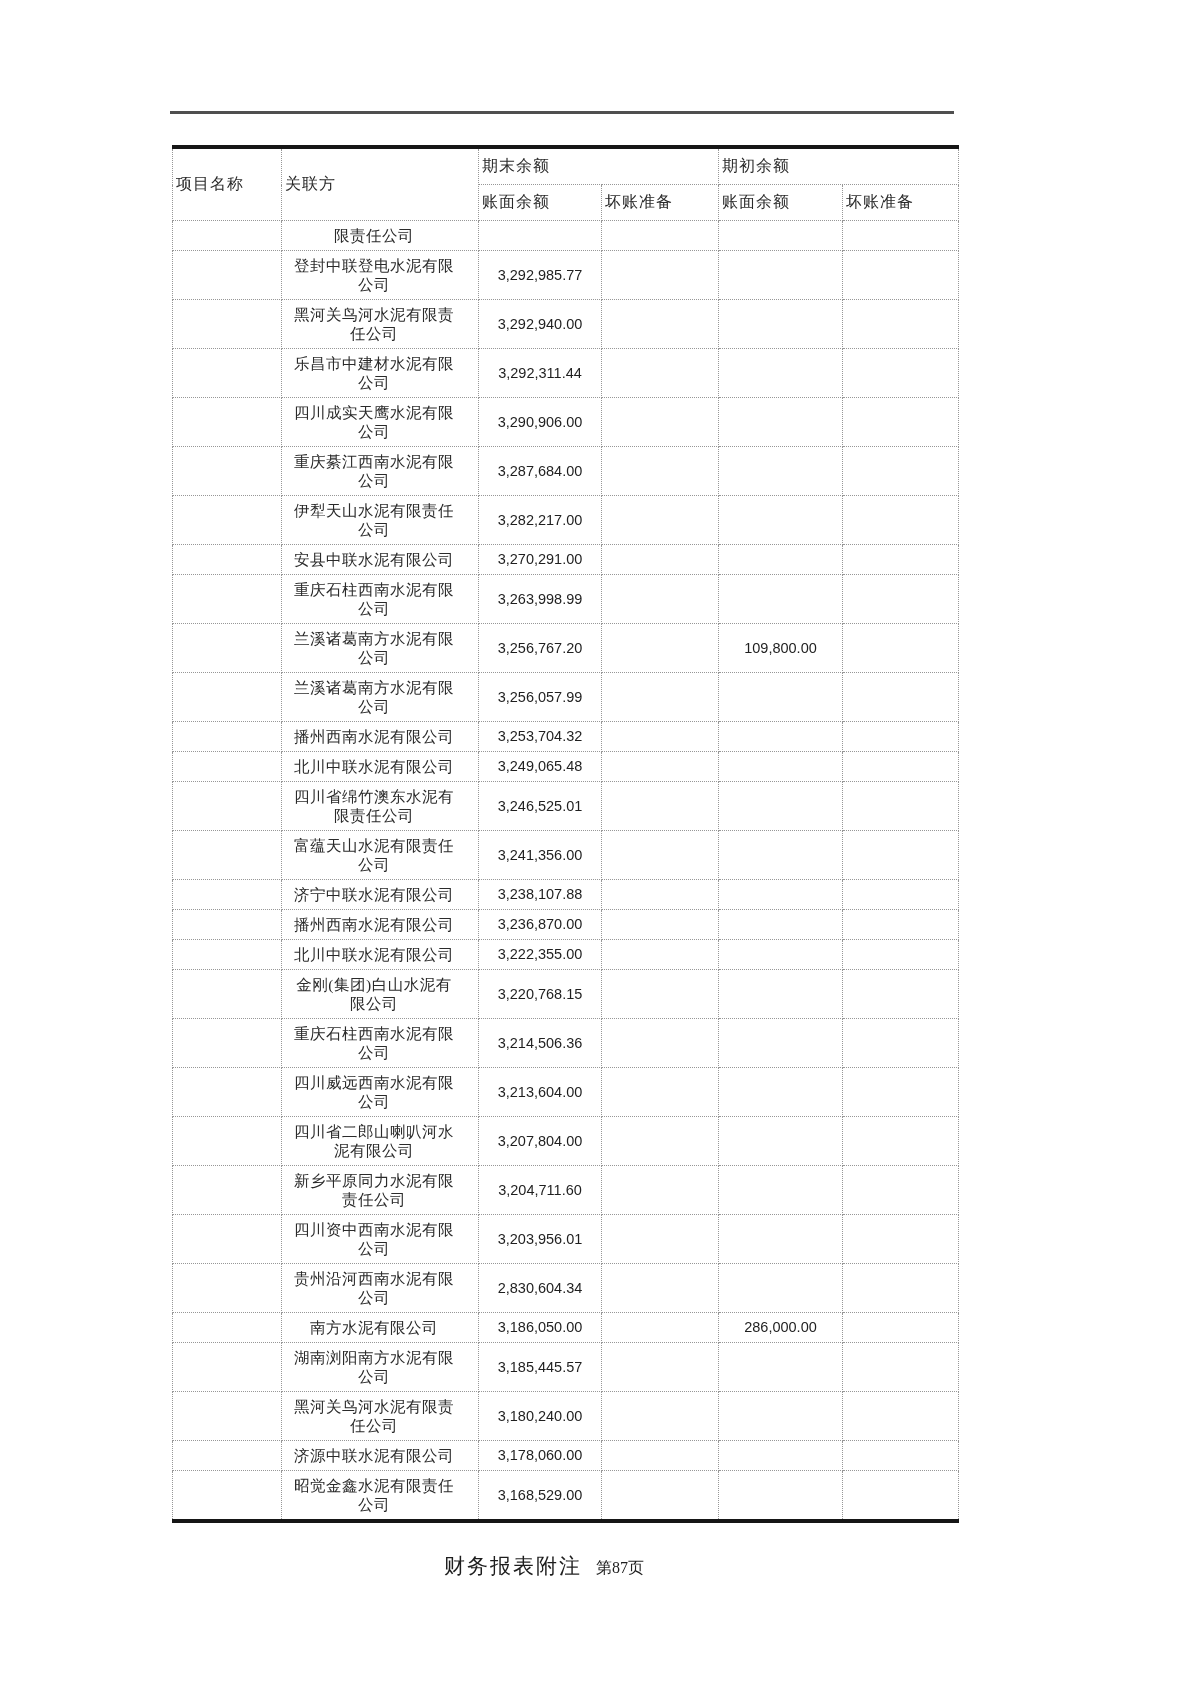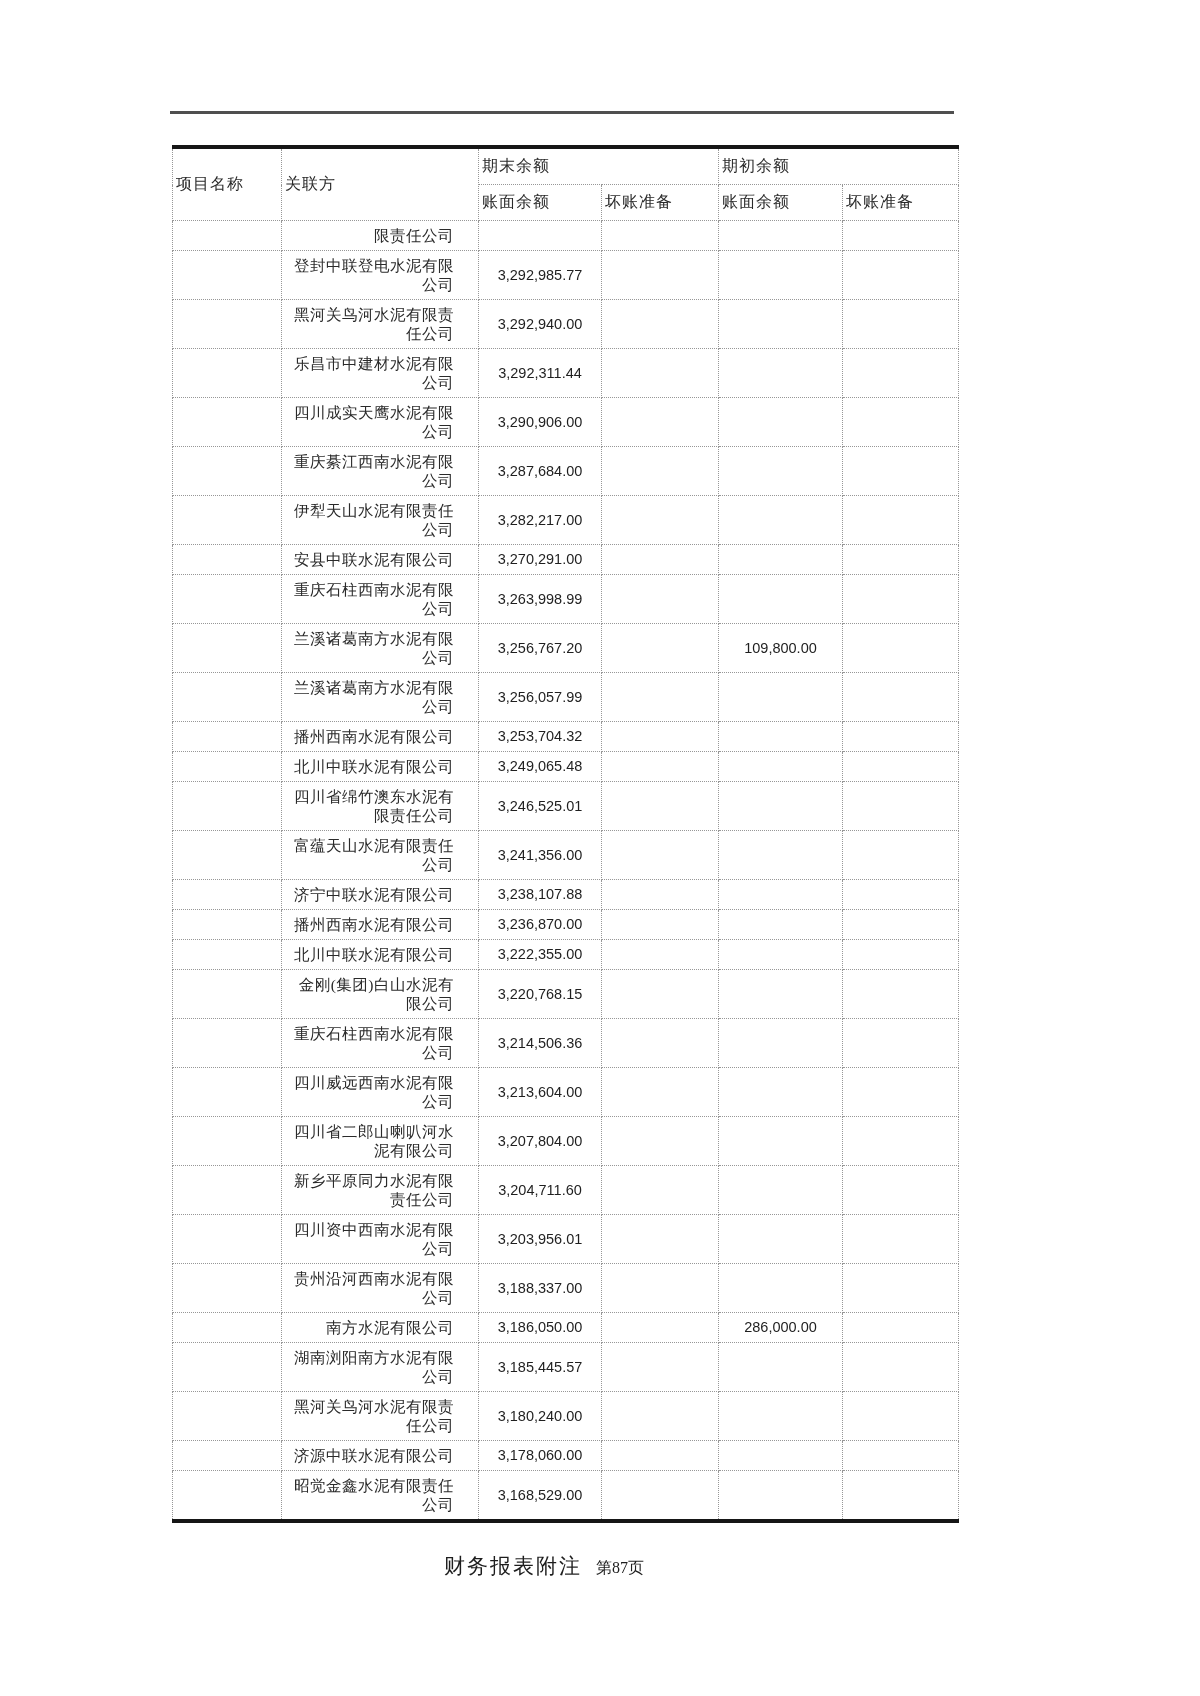--- a/index.html
+++ b/index.html
@@ -46,21 +46,21 @@
     color: #2a2a2a;
     letter-spacing: 1px;
   }
   .sheet-table td {
     font-size: 15.5px;
     line-height: 19px;
     padding: 5px 4px;
     color: #2a2a2a;
   }
   .sheet-table td.cell-name {
-    text-align: right;
+    text-align: center;
     padding-left: 12px;
     padding-right: 24px;
     letter-spacing: 0.5px;
   }
   .sheet-table td.cell-num {
     text-align: center;
     font-family: "Liberation Sans", sans-serif;
     font-size: 14.5px;
     color: #1f1f1f;
   }
@@ -324,21 +324,21 @@
     <td class="cell-name">四川资中西南水泥有限公司</td>
     <td class="cell-num">3,203,956.01</td>
     <td class="cell-num"></td>
     <td class="cell-num"></td>
     <td class="cell-num"></td>
   </tr>
 
   <tr>
     <td class="cell-name"></td>
     <td class="cell-name">贵州沿河西南水泥有限公司</td>
-    <td class="cell-num">3,188,337.00</td>
+    <td class="cell-num">2,830,604.34</td>
     <td class="cell-num"></td>
     <td class="cell-num"></td>
     <td class="cell-num"></td>
   </tr>
 
   <tr>
     <td class="cell-name"></td>
     <td class="cell-name">南方水泥有限公司</td>
     <td class="cell-num">3,186,050.00</td>
     <td class="cell-num"></td>

